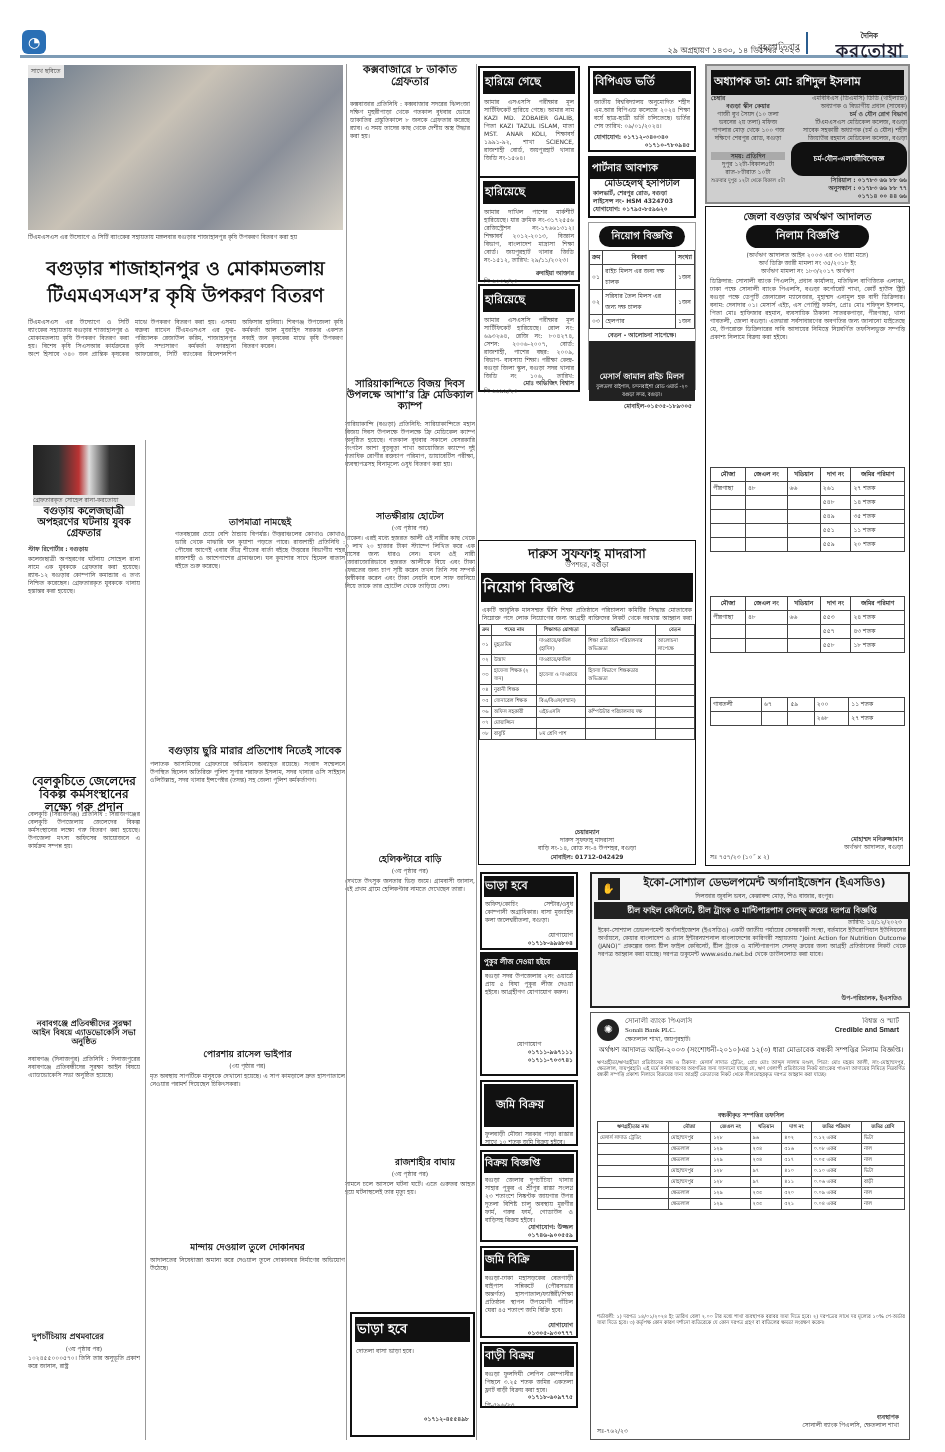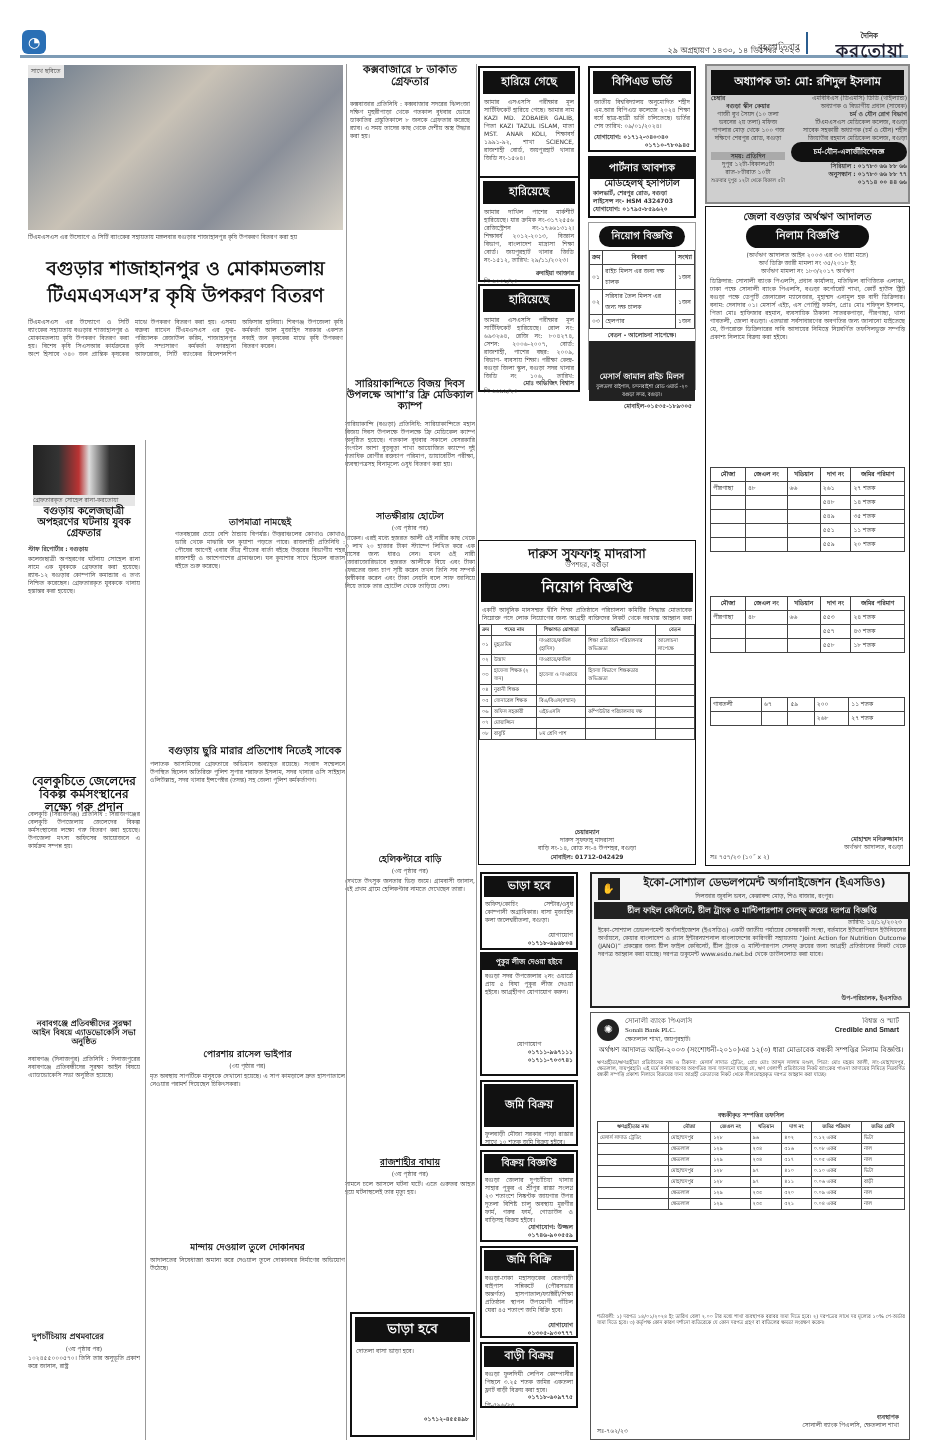--- a/index.html
+++ b/index.html
@@ -11,21 +11,21 @@
   .date-full { right: 108px; top: 14px; font-size: 8px; }
   .brand-sep { right: 100px; top: 2px; width: 2px; height: 22px; background: #2a5d8f; }
   .brand-small { right: 30px; top: 0; font-size: 7px; font-weight: bold; }
   .brand { right: 4px; top: 7px; font-size: 18px; font-weight: bold; color: #223; letter-spacing: 1px; }
   .text { font-size: 6px; line-height: 8px; color: #333; text-align: justify; overflow: hidden; }
   .photo { background: linear-gradient(135deg,#6b7a8c,#c9c2b6 40%,#8a8f99 70%,#d8d2c6); }
   .photo2 { background: linear-gradient(90deg,#222 0%,#333 25%,#b33 45%,#ddd 55%,#333 75%,#222 100%); }
   .caption { font-size: 6px; color: #444; background: #e6e6e6; }
   .headline { font-weight: bold; color: #111; text-align: center; line-height: 1.1; }
   .ad { border: 2px solid #111; background: #fff; }
-  .ad-title { background: #111; color: #fff; font-weight: bold; text-align: center; }
+  .ad-title { background: #111; color: #fff; font-weight: bold; text-align: left; }
   .ad-pill { background: #111; color: #fff; font-weight: bold; text-align: center; border-radius: 12px; }
   .rule { background: #999; }
   table.t { border-collapse: collapse; width: 100%; font-size: 6px; }
   table.t td, table.t th { border: 1px solid #444; padding: 1px 2px; }
   .grey-ad { background: #cfcfcf; border: 2px solid #888; }
   .bar-dark { background: #222; color: #fff; }
 </style>
 </head>
 <body>
 
@@ -75,21 +75,21 @@
 <div class="abs headline" style="left:350px;top:64px;width:120px;font-size:11px;">কক্সবাজারে ৮ ডাকাত গ্রেফতার</div>
 <div class="abs text" style="left:350px;top:100px;width:120px;height:280px;">কক্সবাজার প্রতিনিধি : কক্সবাজার সদরের ঝিলংজা দক্ষিণ মুহুরীপাড়া থেকে গতকাল বুধবার ভোরে ডাকাতির প্রস্তুতিকালে ৮ জনকে গ্রেফতার করেছে র‍্যাব। এ সময় তাদের কাছ থেকে দেশীয় অস্ত্র উদ্ধার করা হয়।</div>
 <div class="abs headline" style="left:345px;top:378px;width:130px;font-size:10px;">সারিয়াকান্দিতে বিজয় দিবস উপলক্ষে আশা’র ফ্রি মেডিক্যাল ক্যাম্প</div>
 <div class="abs text" style="left:345px;top:420px;width:130px;height:90px;">সারিয়াকান্দি (বগুড়া) প্রতিনিধি: সারিয়াকান্দিতে মহান বিজয় দিবস উপলক্ষে উপলক্ষে ফ্রি মেডিকেল ক্যাম্প অনুষ্ঠিত হয়েছে। গতকাল বুধবার সকালে বেসরকারি সংগঠন আশা বুড়বুড়া শাখা আয়োজিত ক্যাম্পে দুই শতাধিক রোগীর রক্তচাপ পরিমাপ, ডায়াবেটিস পরীক্ষা, ব্যবস্থাপত্রসহ বিনামূল্যে ওষুধ বিতরণ করা হয়।</div>
 <div class="abs headline" style="left:345px;top:512px;width:130px;font-size:9px;">সাতক্ষীরায় হোটেল</div>
 <div class="abs text" style="left:345px;top:524px;width:130px;text-align:center;">(৩য় পৃষ্ঠার পর)</div>
 <div class="abs text" style="left:345px;top:534px;width:130px;height:320px;">থাকেন। এরই মধ্যে হজরত আলী ওই নারীর কাছ থেকে ৩ লাখ ২০ হাজার টাকা স্ট্যাম্পে লিখিত করে এক মাসের জন্য ধারও নেন। যখন ওই নারী জোরাজোরিভাবে হজরত আলীকে বিয়ে এবং টাকা ফেরতের জন্য চাপ সৃষ্টি করেন তখন তিনি সব সম্পর্ক অস্বীকার করেন এবং টাকা নেয়নি বলে সাফ জানিয়ে দিয়ে তাকে তার হোটেল থেকে তাড়িয়ে দেন।</div>
 <div class="abs headline" style="left:345px;top:855px;width:130px;font-size:9px;">হেলিকপ্টারে বাড়ি</div>
 <div class="abs text" style="left:345px;top:867px;width:130px;text-align:center;">(৩য় পৃষ্ঠার পর)</div>
 <div class="abs text" style="left:345px;top:877px;width:130px;height:280px;">দেখতে উৎসুক জনতার ভিড় জমে। গ্রামবাসী জানান, এই প্রথম গ্রামে হেলিকপ্টার নামতে দেখেছেন তারা।</div>
-<div class="abs headline" style="left:345px;top:1158px;width:130px;font-size:9px;text-decoration:underline;">রাজশাহীর বাঘায়</div>
+<div class="abs headline" style="left:360px;top:1158px;width:130px;font-size:9px;">রাজশাহীর বাঘায়</div>
 <div class="abs text" style="left:345px;top:1170px;width:130px;text-align:center;">(৩য় পৃষ্ঠার পর)</div>
 <div class="abs text" style="left:345px;top:1180px;width:130px;height:130px;">সামনে চলে আসলে ঘটনা ঘটে। এতে গুরুতর আহত হয়ে ঘটনাস্থলেই তার মৃত্যু হয়।</div>
 
 <div class="abs ad" style="left:350px;top:1312px;width:125px;height:125px;">
   <div class="ad-title" style="font-size:13px;margin:3px;padding:2px;">ভাড়া হবে</div>
   <div class="text" style="padding:2px 4px;height:70px;">দোতলা বাসা ভাড়া হবে।</div>
   <div class="text" style="padding:0 4px;font-weight:bold;text-align:right;">০১৭১২-৪৫৫৪৯৮</div>
 </div>
 
 <div class="abs ad" style="left:478px;top:66px;width:102px;height:126px;">
@@ -167,21 +167,21 @@
     <div class="text" style="font-weight:bold;text-align:center;background:#aaa;">সময়: প্রতিদিন</div>
     <div class="text" style="text-align:center;">দুপুর ১২টা-বিকাল৫টা রাত-৮টারাত ১০টা</div>
     <div class="text" style="text-align:center;font-size:5px;">শুক্রবার দুপুর ১২টা থেকে বিকাল ৫টা</div>
   </div>
   <div class="abs" style="left:84px;top:28px;width:116px;">
     <div class="text" style="text-align:right;">এমবিবিএস (ডিএমসি) ডিডি (থাইল্যান্ড)</div>
     <div class="text" style="text-align:right;">অধ্যাপক ও বিভাগীয় প্রধান (সাবেক)</div>
     <div class="text" style="text-align:right;font-weight:bold;">চর্ম ও যৌন রোগ বিভাগ</div>
     <div class="text" style="text-align:right;">টিএমএসএস মেডিকেল কলেজ, বগুড়া</div>
     <div class="text" style="text-align:right;height:16px;">সাবেক সহকারী অধ্যাপক (চর্ম ও যৌন) শহীদ জিয়াউর রহমান মেডিকেল কলেজ, বগুড়া</div>
-    <div class="ad-pill" style="font-size:7px;padding:4px;">চর্ম-যৌন-এলার্জীবিশেষজ্ঞ</div>
+    <div class="ad-pill" style="font-size:7px;padding:11px;">চর্ম-যৌন-এলার্জীবিশেষজ্ঞ</div>
     <div class="text" style="text-align:right;font-weight:bold;">সিরিয়াল : ০১৭৮৩ ৬৬ ৮৮ ৬৬</div>
     <div class="text" style="text-align:right;font-weight:bold;">অনুসন্ধান : ০১৭৮৩ ৬৬ ৮৮ ৭৭</div>
     <div class="text" style="text-align:right;font-weight:bold;">০১৭১৪ ০০ ৪৪ ৬৬</div>
   </div>
 </div>
 
 <div class="abs ad" style="left:705px;top:206px;width:205px;height:660px;border-width:1px;">
   <div class="headline" style="font-size:10px;margin-top:4px;">জেলা বগুড়ার অর্থঋণ আদালত</div>
   <div class="ad-pill" style="font-size:11px;margin:3px 40px;padding:2px;">নিলাম বিজ্ঞপ্তি</div>
   <div class="text" style="text-align:center;">(অর্থঋণ আদালত আইন ২০০৩ এর ৩৩ ধারা মতে)</div>

